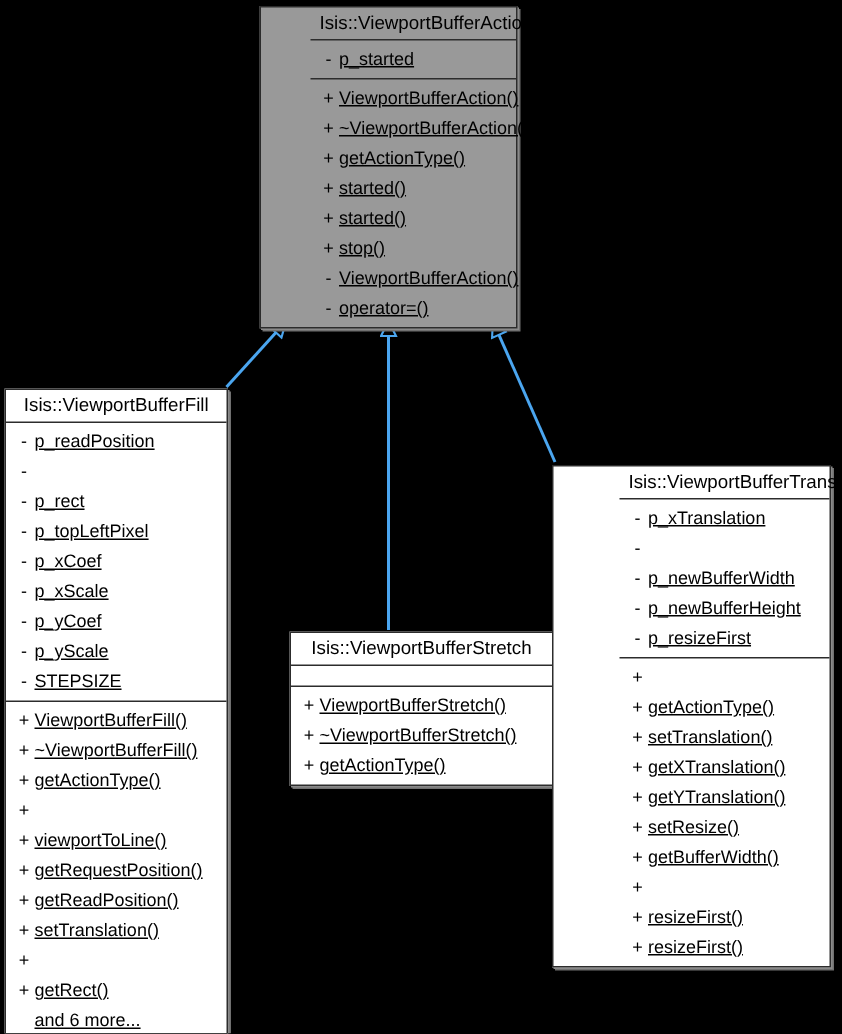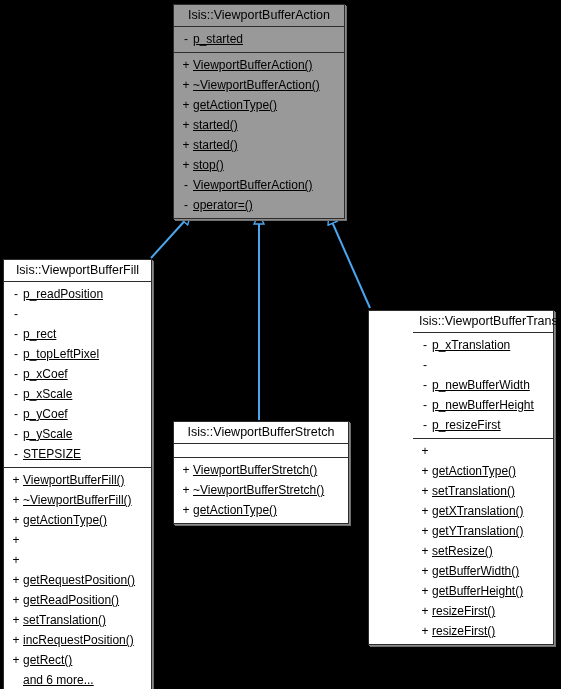--- a/index.html
+++ b/index.html
@@ -89,21 +89,21 @@
     <defs>
       <marker id="hollowTri" markerWidth="12" markerHeight="12" refX="10" refY="6" orient="auto" markerUnits="userSpaceOnUse">
         <path d="M1,1 L11,6 L1,11 z" fill="#000000" stroke="#4ba6f0" stroke-width="1.4"></path>
       </marker>
     </defs>
     <line x1="151" y1="258" x2="190" y2="215" stroke="#4ba6f0" stroke-width="2" marker-end="url(#hollowTri)"></line>
     <line x1="259" y1="420" x2="259" y2="215" stroke="#4ba6f0" stroke-width="2" marker-end="url(#hollowTri)"></line>
     <line x1="370" y1="308" x2="329" y2="215" stroke="#4ba6f0" stroke-width="2" marker-end="url(#hollowTri)"></line>
   </svg>
 
-  <div class="uml-class highlight" style="left:173px; top:4px; width:172px;">
+  <div class="uml-class highlight" style="left:173px; top:4px; width:172px;padding-left:33px;">
     <div class="class-title">Isis::ViewportBufferAction</div>
     <div class="section">
       <div class="member">
         <span class="vis">-</span>
         <span class="mname">p_started</span>
       </div>
     </div>
     <div class="section last">
       <div class="member">
         <span class="vis">+</span>
@@ -190,49 +190,49 @@
       </div>
       <div class="member">
         <span class="vis">+</span>
         <span class="mname">getActionType()</span>
       </div>
       <div class="member">
         <span class="vis">+</span>
       </div>
       <div class="member">
         <span class="vis">+</span>
+        <span class="mname">viewportToLine()</span>
       </div>
       <div class="member">
         <span class="vis">+</span>
         <span class="mname">getRequestPosition()</span>
       </div>
       <div class="member">
         <span class="vis">+</span>
         <span class="mname">getReadPosition()</span>
       </div>
       <div class="member">
         <span class="vis">+</span>
         <span class="mname">setTranslation()</span>
       </div>
       <div class="member">
         <span class="vis">+</span>
-        <span class="mname">incRequestPosition()</span>
       </div>
       <div class="member">
         <span class="vis">+</span>
         <span class="mname">getRect()</span>
       </div>
       <div class="member note">
         <span class="vis"></span>
         <span class="mname">and 6 more...</span>
       </div>
     </div>
   </div>
 
-  <div class="uml-class" style="left:173px; top:421px; width:176px;">
+  <div class="uml-class" style="left:193px; top:421px; width:176px;">
     <div class="class-title">Isis::ViewportBufferStretch</div>
     <div class="section empty"></div>
     <div class="section last">
       <div class="member">
         <span class="vis">+</span>
         <span class="mname">ViewportBufferStretch()</span>
       </div>
       <div class="member">
         <span class="vis">+</span>
         <span class="mname">~ViewportBufferStretch()</span>
@@ -290,21 +290,20 @@
       <div class="member">
         <span class="vis">+</span>
         <span class="mname">setResize()</span>
       </div>
       <div class="member">
         <span class="vis">+</span>
         <span class="mname">getBufferWidth()</span>
       </div>
       <div class="member">
         <span class="vis">+</span>
-        <span class="mname">getBufferHeight()</span>
       </div>
       <div class="member">
         <span class="vis">+</span>
         <span class="mname">resizeFirst()</span>
       </div>
       <div class="member">
         <span class="vis">+</span>
         <span class="mname">resizeFirst()</span>
       </div>
     </div>

